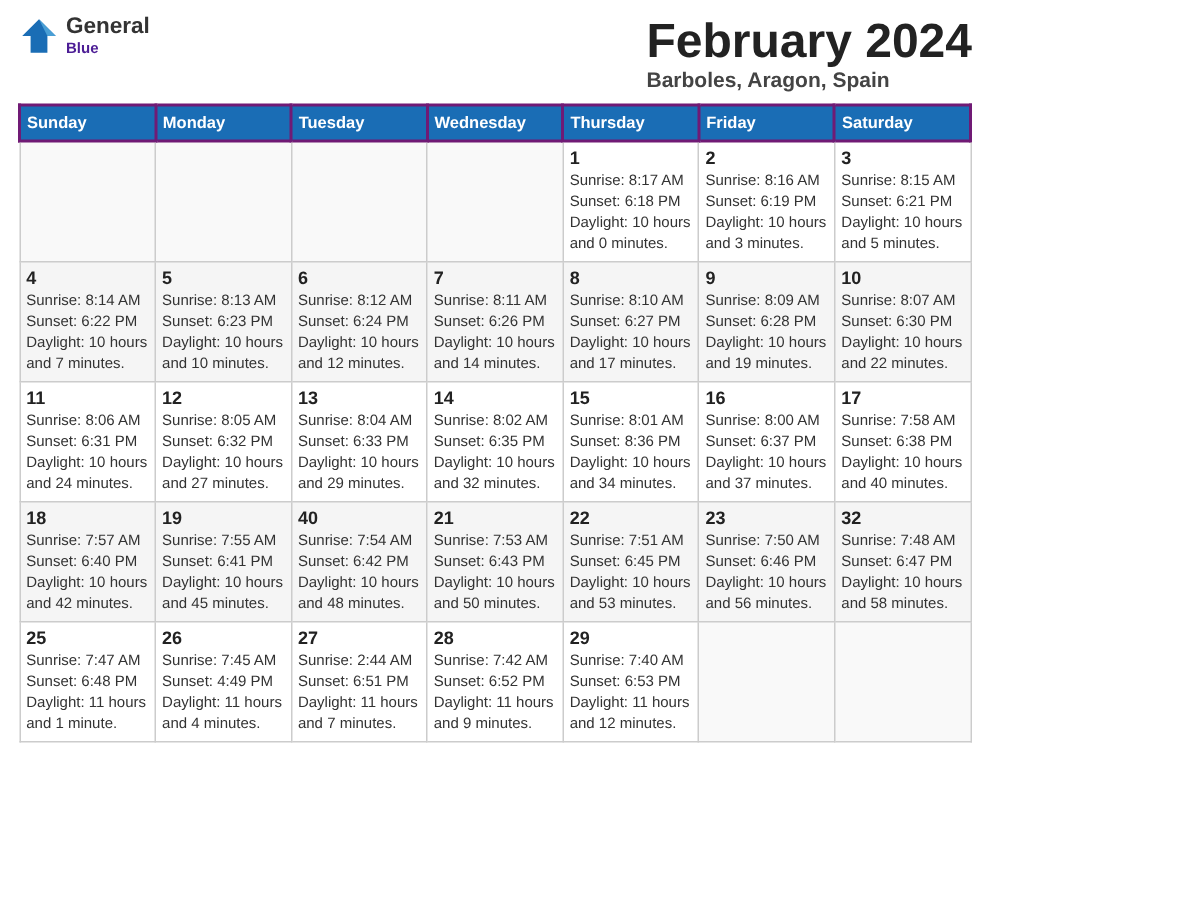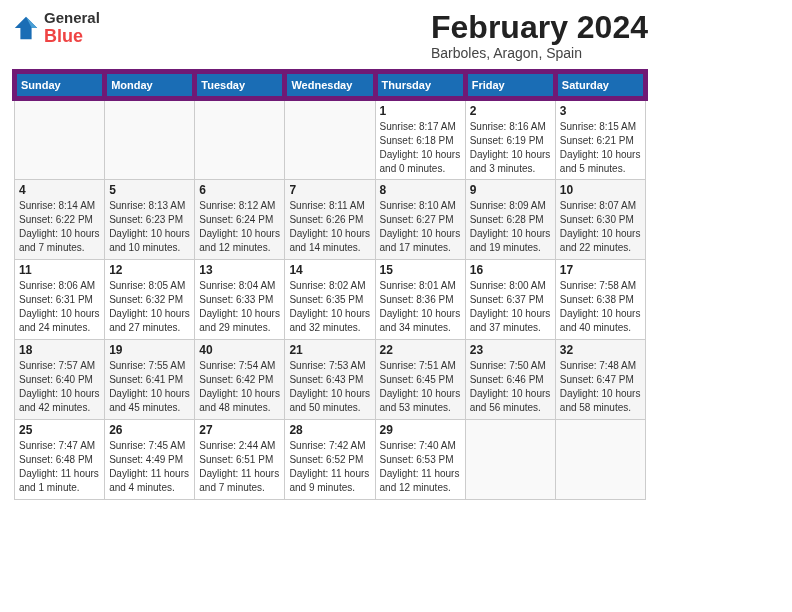--- a/index.html
+++ b/index.html
@@ -29,54 +29,55 @@
       display: flex;
       flex-direction: column;
       line-height: 1.1;
     }
     .logo-general {
       font-size: 15px;
       font-weight: bold;
       color: #333;
     }
     .logo-blue {
-      font-size: 18px;
-      font-weight: bold;
-      color: #ef4444;
+      font-size: 10px;
+      font-weight: bold;
+      color: #4c1d95;
     }
     .logo-icon {
       width: 28px;
       height: 28px;
     }
     .title-section {
       text-align: left;
     }
     .month-title {
       font-size: 32px;
       font-weight: bold;
       color: #222;
       line-height: 1.1;
     }
     .location {
       font-size: 14px;
       color: #444;
+      font-weight: bold;
     }
     table {
       width: 100%;
       border-collapse: collapse;
       table-layout: fixed;
     }
     th {
       background-color: #1a6db5;
       color: #fff;
       font-size: 11px;
       font-weight: bold;
       padding: 5px 4px;
       text-align: left;
-      border: 5px solid #701a75;
+      border: 2px solid #701a75;
     }
     td {
       border: 1px solid #ccc;
       vertical-align: top;
       padding: 3px 4px;
       font-size: 9.5px;
       color: #333;
       height: 80px;
     }
     td.empty {

